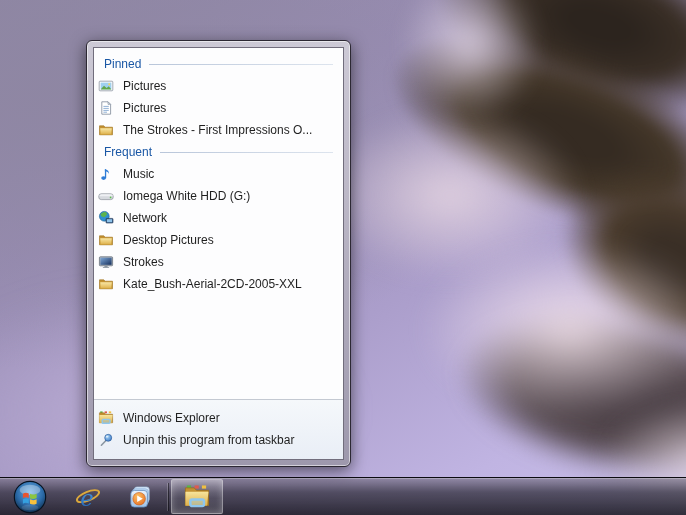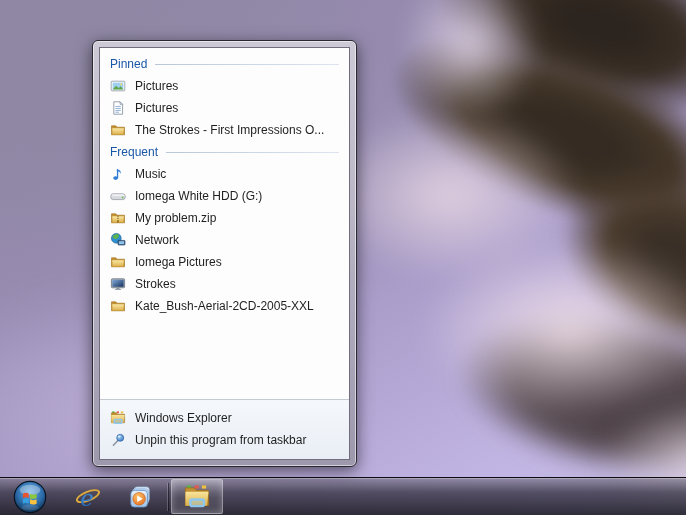--- a/index.html
+++ b/index.html
@@ -28,31 +28,31 @@
   .wp-mist2{left:420px;top:240px;width:300px;height:180px;
     background:radial-gradient(closest-side,rgba(242,226,234,.9),rgba(242,226,234,0));filter:blur(13px);}
   .wp-mist3{left:-80px;top:290px;width:430px;height:240px;
     background:radial-gradient(closest-side,rgba(190,176,214,.8),rgba(190,176,214,0));filter:blur(18px);}
   .wp-mist4{left:400px;top:-30px;width:140px;height:150px;
     background:radial-gradient(closest-side,rgba(226,214,228,.8),rgba(226,214,228,0));filter:blur(10px);}
   .wp-mist5{left:600px;top:400px;width:200px;height:120px;
     background:radial-gradient(closest-side,rgba(235,222,232,.75),rgba(235,222,232,0));filter:blur(12px);}
 
   
-  .jumplist{position:absolute;left:92px;top:40px;width:263px;height:425px;
+  .jumplist{position:absolute;left:86px;top:40px;width:263px;height:425px;
     border-radius:6px;border:1px solid #2c2833;
     background:linear-gradient(180deg,rgba(208,205,216,.95),rgba(156,151,170,.95));
     box-shadow:0 4px 16px rgba(0,0,0,.55), inset 0 0 0 1px rgba(255,255,255,.55);}
   .jl-inner{position:absolute;inset:6px;background:#fdfdfe;border:1px solid #716d7c;
     display:flex;flex-direction:column;overflow:hidden;}
   .jl-body{flex:1;padding-top:5px;}
   .jl-header{display:flex;align-items:center;height:22px;padding:0 10px;}
   .jl-header-label{color:#1a57a5;font-size:12px;margin-right:8px;white-space:nowrap;}
   .jl-rule{flex:1;height:1px;background:linear-gradient(90deg,#b9c6da,#dde4ee);}
-  .jl-row{display:flex;align-items:center;height:22px;padding-left:10px;
+  .jl-row{display:flex;align-items:center;height:22px;padding-left:4px;
     font-size:12px;color:#1f1f1f;cursor:default;white-space:nowrap;}
   .jl-icon{width:16px;height:16px;margin-right:9px;flex:none;display:inline-flex;}
   .jl-icon svg{width:100%;height:100%;}
   .jl-sep{height:1px;background:#c4c9d2;flex:none;}
   .jl-footer{background:linear-gradient(180deg,#f5f8fb,#e9eef6);padding:7px 0 8px;flex:none;}
 
   
   .taskbar{position:absolute;left:0;right:0;bottom:0;height:37px;
     background:linear-gradient(180deg,rgba(110,104,120,.55) 0%,rgba(42,40,52,.72) 38%,rgba(14,13,20,.82) 100%);
     border-top:1px solid rgba(8,8,12,.9);
@@ -149,31 +149,20 @@
               <rect x="0.8" y="5.8" width="14.4" height="5.8" rx="2.4" fill="#d6d9de" stroke="#8a8f98" stroke-width="0.7"></rect>
               <path d="M1.4 8.2c0-1.3 1-2 2.2-2h9c1.2 0 2.2.7 2.2 2z" fill="#eef0f3"></path>
               <circle cx="12.6" cy="9.4" r="0.85" fill="#5cc04e"></circle>
             </svg>
           </span>
           <span>Iomega White HDD (G:)</span>
         </div>
         <div class="jl-row">
           <span class="jl-icon">
             <svg viewBox="0 0 16 16">
-              <path d="M1.5 3.8h4.3l1.3 1.4h7.4v7.6h-13z" fill="#c29031" stroke="#9c701f" stroke-width="0.6"></path>
-              <path d="M2 6h12.1l-.6 6.4H2.3z" fill="url(#gfol)" stroke="#c89b35" stroke-width="0.5"></path>
-              <path d="M8 5.6v6.2" stroke="#7a5f1d" stroke-width="1.1" stroke-dasharray="1.3 0.9"></path>
-              <rect x="7.2" y="10.8" width="1.6" height="1.7" fill="#8a6a1f"></rect>
-            </svg>
-          </span>
-          <span>My problem.zip</span>
-        </div>
-        <div class="jl-row">
-          <span class="jl-icon">
-            <svg viewBox="0 0 16 16">
               <circle cx="6.3" cy="6.3" r="4.9" fill="#2f8fd0" stroke="#1c5f96" stroke-width="0.6"></circle>
               <path d="M2.5 4.6c1.4-2.2 4-3 5.8-2.2l.9 1.8-2.7 3-2.9-.7z" fill="#5cb34e"></path>
               <path d="M7.6 9.9l2.4-2 1 1.6-2.2 1.4z" fill="#5cb34e"></path>
               <rect x="8" y="8.4" width="7" height="4.6" rx="0.7" fill="#3a5a80" stroke="#1d3354" stroke-width="0.6"></rect>
               <rect x="8.9" y="9.2" width="5.2" height="3" fill="#8ec3ea"></rect>
             </svg>
           </span>
           <span>Network</span>
         </div>
         <div class="jl-row">
@@ -182,21 +171,21 @@
               <defs>
                 <linearGradient id="gfol" x1="0" y1="0" x2="0" y2="1">
                   <stop offset="0" stop-color="#f9e9a9"></stop>
                   <stop offset="1" stop-color="#dfb24e"></stop>
                 </linearGradient>
               </defs>
               <path d="M1.5 3.8h4.3l1.3 1.4h7.4v7.6h-13z" fill="#c29031" stroke="#9c701f" stroke-width="0.6"></path>
               <path d="M2 6h12.1l-.6 6.4H2.3z" fill="url(#gfol)" stroke="#c89b35" stroke-width="0.5"></path>
             </svg>
           </span>
-          <span>Iomega Pictures</span>
+          <span>Desktop Pictures</span>
         </div>
         <div class="jl-row">
           <span class="jl-icon">
             <svg viewBox="0 0 16 16">
               <defs>
                 <linearGradient id="gscr" x1="0" y1="0" x2="1" y2="1">
                   <stop offset="0" stop-color="#7fa8d8"></stop>
                   <stop offset="1" stop-color="#17305c"></stop>
                 </linearGradient>
               </defs>

